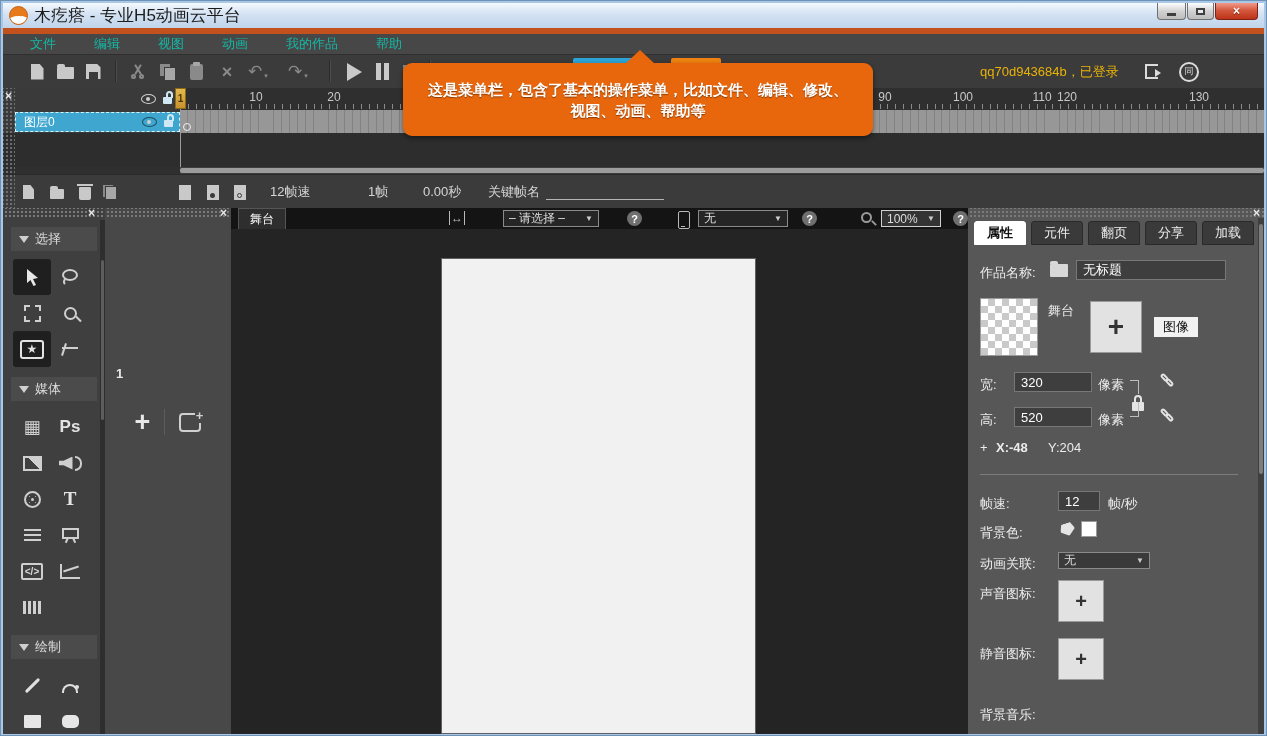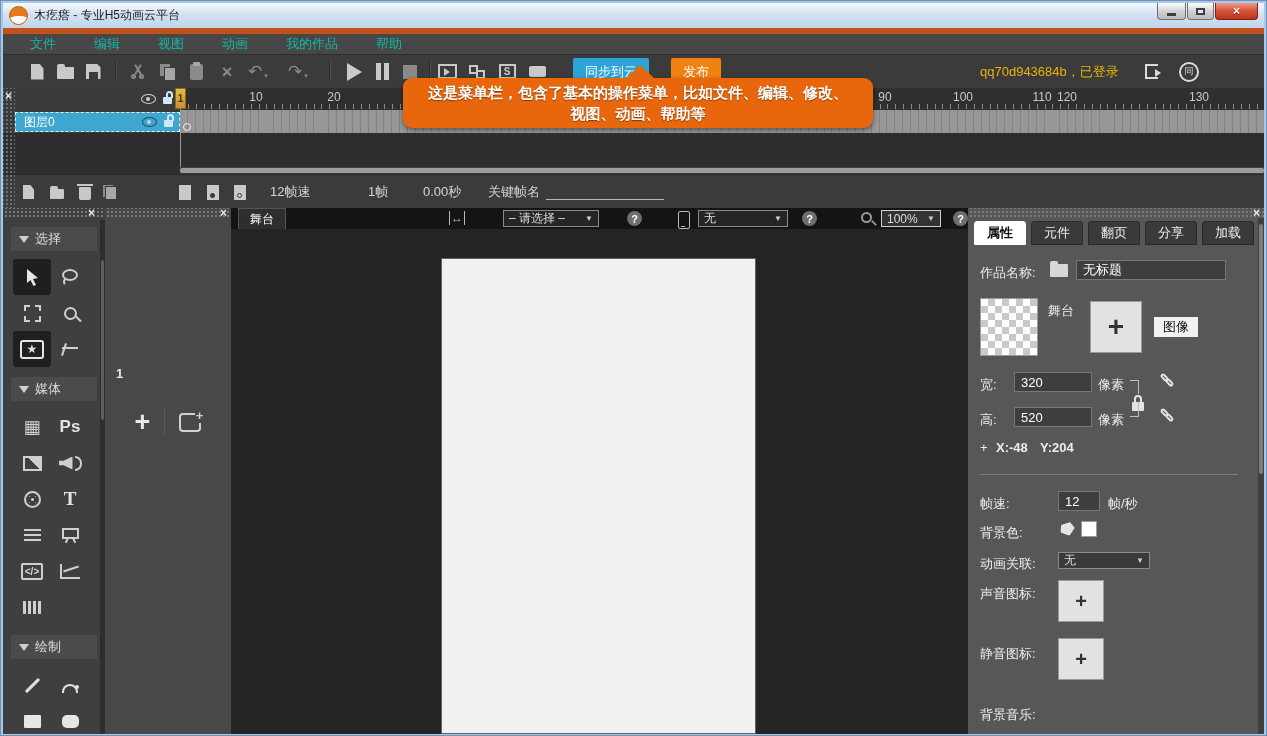--- a/index.html
+++ b/index.html
@@ -2,21 +2,21 @@
 <html><head>
 <meta charset="utf-8">
 <style>
   html,body{margin:0;padding:0}
   body{width:1267px;height:736px;overflow:hidden;font-family:"Liberation Sans","DejaVu Sans",sans-serif;background:#3c3c3c;position:relative;font-size:13px}
   .win{position:absolute;inset:0;border:3px solid #a9c7e6;outline:1px solid #6e92b5;outline-offset:-1px;box-sizing:border-box;background:#3c3c3c}
   
   .titlebar{position:absolute;left:0;top:0;width:1261px;height:25px;background:linear-gradient(#f4f9fe,#d4e2f3 45%,#bfd4ea);display:flex;align-items:center;padding-left:6px;box-sizing:border-box}
   .logo{width:17px;height:17px;border-radius:50%;background:#e87a1e;position:relative;overflow:hidden;margin-right:6px;border:1px solid #c95f0d}
   .logo::after{content:"";position:absolute;left:-2px;top:9px;width:22px;height:10px;background:#fff;border-radius:50% 50% 0 0}
-  .title-text{color:#1c1c1c;font-size:12px}
+  .title-text{color:#1c1c1c;font-size:17px}
   .winbtns{position:absolute;right:6px;top:0;display:flex}
   .winbtn{height:17px;border:1px solid #707070;border-top:none;border-radius:0 0 4px 4px;background:linear-gradient(#fdfdfd,#cfcfcf 55%,#bdbdbd);display:flex;align-items:center;justify-content:center;margin-left:1px;box-sizing:border-box}
   .winbtn.min{width:29px}.winbtn.max{width:27px}
   .winbtn.close{width:43px;background:linear-gradient(#f29a8a,#d4593f 45%,#bd3317);border-color:#7e2314}
   .glyph-min{width:9px;height:3px;background:#3f3f3f;margin-top:6px}
   .glyph-max{width:9px;height:7px;border:2px solid #3f3f3f;box-sizing:border-box;background:#e9e9e9}
   .glyph-close{color:#fff;font-weight:bold;font-size:12px;text-shadow:0 1px 1px #7a1d08}
   
   .accentbar{position:absolute;left:0;top:25px;width:1261px;height:6px;background:#c2511d}
   .menubar{position:absolute;left:0;top:31px;width:1261px;height:21px;background:#474747;display:flex;align-items:center;gap:38px;padding-left:27px;box-sizing:border-box;border-bottom:1px solid #2f2f2f}
@@ -85,21 +85,21 @@
   .tl-controls{position:absolute;left:0;top:86px;width:1261px;height:34px;background:#3b3b3b;border-top:1px solid #2a2a2a}
   .tlc{position:absolute;top:0;height:34px;display:flex;align-items:center}
   .tlc-text{color:#d6d6d6;font-size:13px}
   .i-trash{width:12px;height:13px;background:#c9c9c9;border-radius:1px 1px 2px 2px;position:relative;margin-top:3px}
   .i-trash::before{content:"";position:absolute;top:-3px;left:-2px;width:16px;height:2px;background:#c9c9c9}
   .i-framecell{width:12px;height:15px;background:#c9c9c9;position:relative}
   .i-framecell.dot::after{content:"";position:absolute;left:3px;bottom:2px;width:5px;height:5px;background:#3b3b3b;border-radius:50%}
   .i-framecell.ring::after{content:"";position:absolute;left:3px;bottom:2px;width:5px;height:5px;border:1px solid #3b3b3b;border-radius:50%;box-sizing:border-box}
   .kf-input{width:118px;height:14px;border-bottom:1px solid #b5b5b5}
   
-  .tooltip{position:absolute;left:400px;top:75px;width:470px;height:50px;background:#e8660c;border-radius:9px;z-index:50;display:flex;flex-direction:column;align-items:center;justify-content:center;box-shadow:0 2px 5px rgba(0,0,0,.45)}
+  .tooltip{position:absolute;left:400px;top:60px;width:470px;height:73px;background:#e8660c;border-radius:9px;z-index:50;display:flex;flex-direction:column;align-items:center;justify-content:center;box-shadow:0 2px 5px rgba(0,0,0,.45)}
   .tooltip::before{content:"";position:absolute;top:-13px;left:222px;border:15px solid transparent;border-bottom:14px solid #e8660c;border-top:none}
   .tooltip div{color:#fff;font-size:15px;font-weight:bold;line-height:21px;text-shadow:0 1px 1px #8a3a00}
   
   .panel-dots{height:9px;background-image:radial-gradient(#7a7a7a 1px,transparent 1.3px);background-size:4px 4px;background-position:1px 2px;position:relative}
   .panel-x{position:absolute;right:4px;top:-2px;color:#e8e8e8;font-weight:bold;font-size:12px}
   .tools{position:absolute;left:0;top:205px;width:102px;height:526px;background:#3f3f3f;overflow:hidden}
   .tools-scroll{position:absolute;right:0;top:12px;width:5px;height:514px;background:#2e2e2e}
   .tools-scroll-thumb{position:absolute;left:1px;top:40px;width:3px;height:160px;background:#5d5d5d;border-radius:2px}
   .sec-head{margin:10px 8px 6px 8px;height:24px;background:#4b4b4b;color:#ddd;font-size:13px;display:flex;align-items:center;padding-left:8px;gap:6px}
   .sec-head .tri{width:0;height:0;border-left:5px solid transparent;border-right:5px solid transparent;border-top:7px solid #cfcfcf}
@@ -538,21 +538,21 @@
 
     <span class="prow" style="left:12px;top:203px">高:</span>
     <div class="pfield" style="position:absolute;left:46px;top:199px;width:78px;height:20px">520</div>
     <span class="prow" style="left:130px;top:203px">像素</span>
     <span class="bracket" style="left:162px;top:208px;width:9px;height:1px;border:none;background:#bdbdbd"></span>
     <span class="bracket" style="left:170px;top:194px;width:1px;height:14px;border:none;background:#bdbdbd"></span>
     <span class="i-link" style="position:absolute;left:192px;top:199px"></span>
 
     <span class="prow" style="left:12px;top:232px">+</span>
     <span class="prow" style="left:28px;top:232px;font-weight:bold">X:-48</span>
-    <span class="prow" style="left:72px;top:232px;font-weight:bold">Y:204</span>
+    <span class="prow" style="left:80px;top:232px;font-weight:normal">Y:204</span>
 
     <div class="pdivider" style="top:266px"></div>
 
     <span class="prow" style="left:12px;top:287px">帧速:</span>
     <div class="pfield" style="position:absolute;left:90px;top:283px;width:42px;height:20px">12</div>
     <span class="prow" style="left:140px;top:287px">帧/秒</span>
 
     <span class="prow" style="left:12px;top:316px">背景色:</span>
     <span class="i-bucket" style="position:absolute;left:92px;top:315px"></span>
     <span class="swatch-white" style="position:absolute;left:113px;top:313px"></span>

